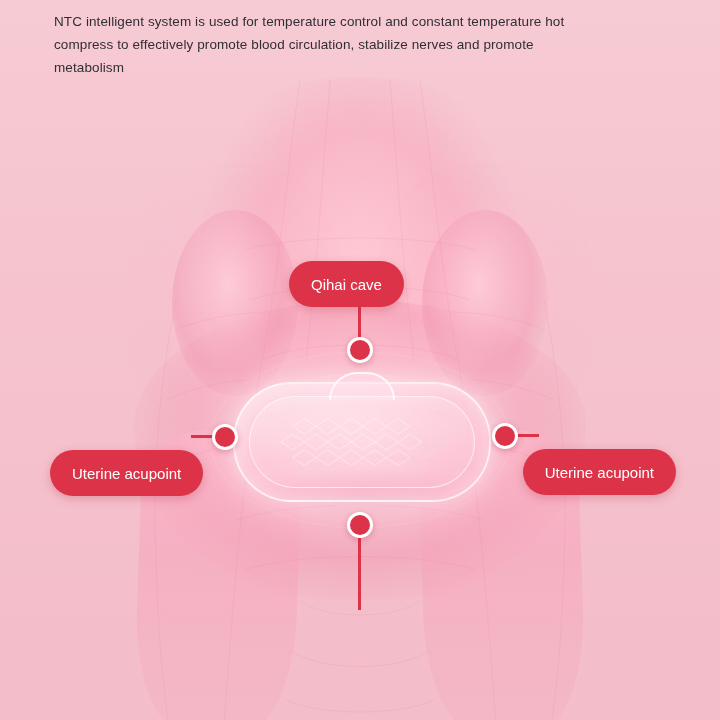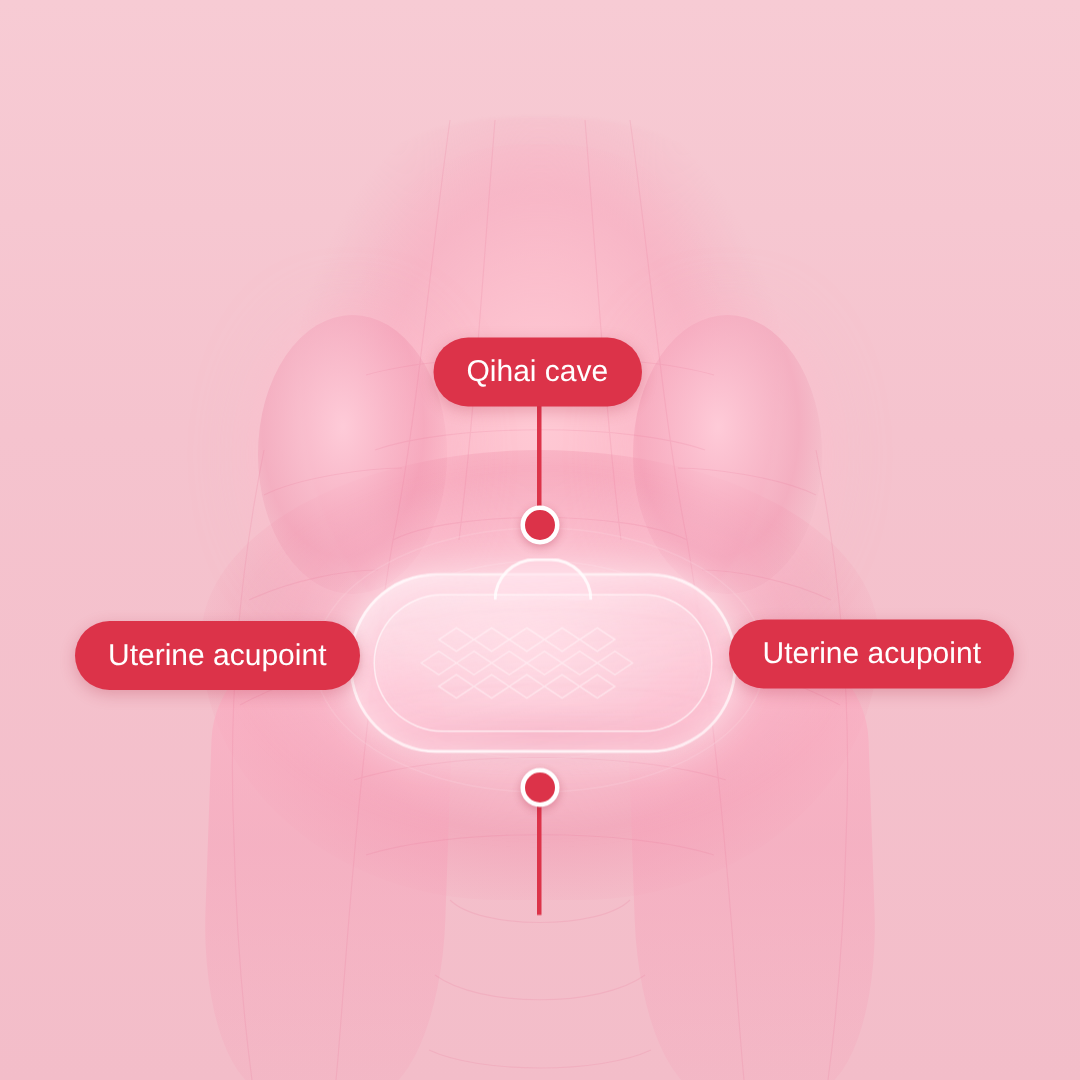--- a/index.html
+++ b/index.html
@@ -171,23 +171,24 @@
   .label {
     position: absolute;
     display: flex;
     align-items: center;
     justify-content: center;
     height: 46px;
     padding: 0 22px;
     border-radius: 24px;
     background: #dc3349;
     color: #ffffff;
-    font-size: 20px;
+    font-size: 15px;
     white-space: nowrap;
     box-shadow: 0 3px 10px rgba(170,30,55,0.25);
+    margin-top: 36px;
   }
   .dot {
     position: absolute;
     width: 26px;
     height: 26px;
     border-radius: 50%;
     background: #dc3349;
     border: 3px solid #ffffff;
     box-sizing: border-box;
     box-shadow: 0 2px 6px rgba(170,30,55,0.3);
@@ -212,20 +213,21 @@
 
   #label-guanyuan   { left: 288px; top: 608px; }
   #dot-guanyuan     { left: 347px; top: 512px; }
   #conn-guanyuan    { left: 358px; top: 524px; width: 3px; height: 86px; }
 </style>
 </head>
 <body>
 
 <div id="page">
 
+  <div class="caption">NTC intelligent system is used for temperature control and constant temperature hot compress to effectively promote blood circulation, stabilize nerves and promote metabolism</div>
 
   <div class="body-wrap">
     <div class="torso"></div>
     <div class="torso-inner"></div>
     <div class="hips"></div>
     <div class="glute left"></div>
     <div class="glute right"></div>
     <div class="thigh left"></div>
     <div class="thigh right"></div>
     <div class="glow"></div>

